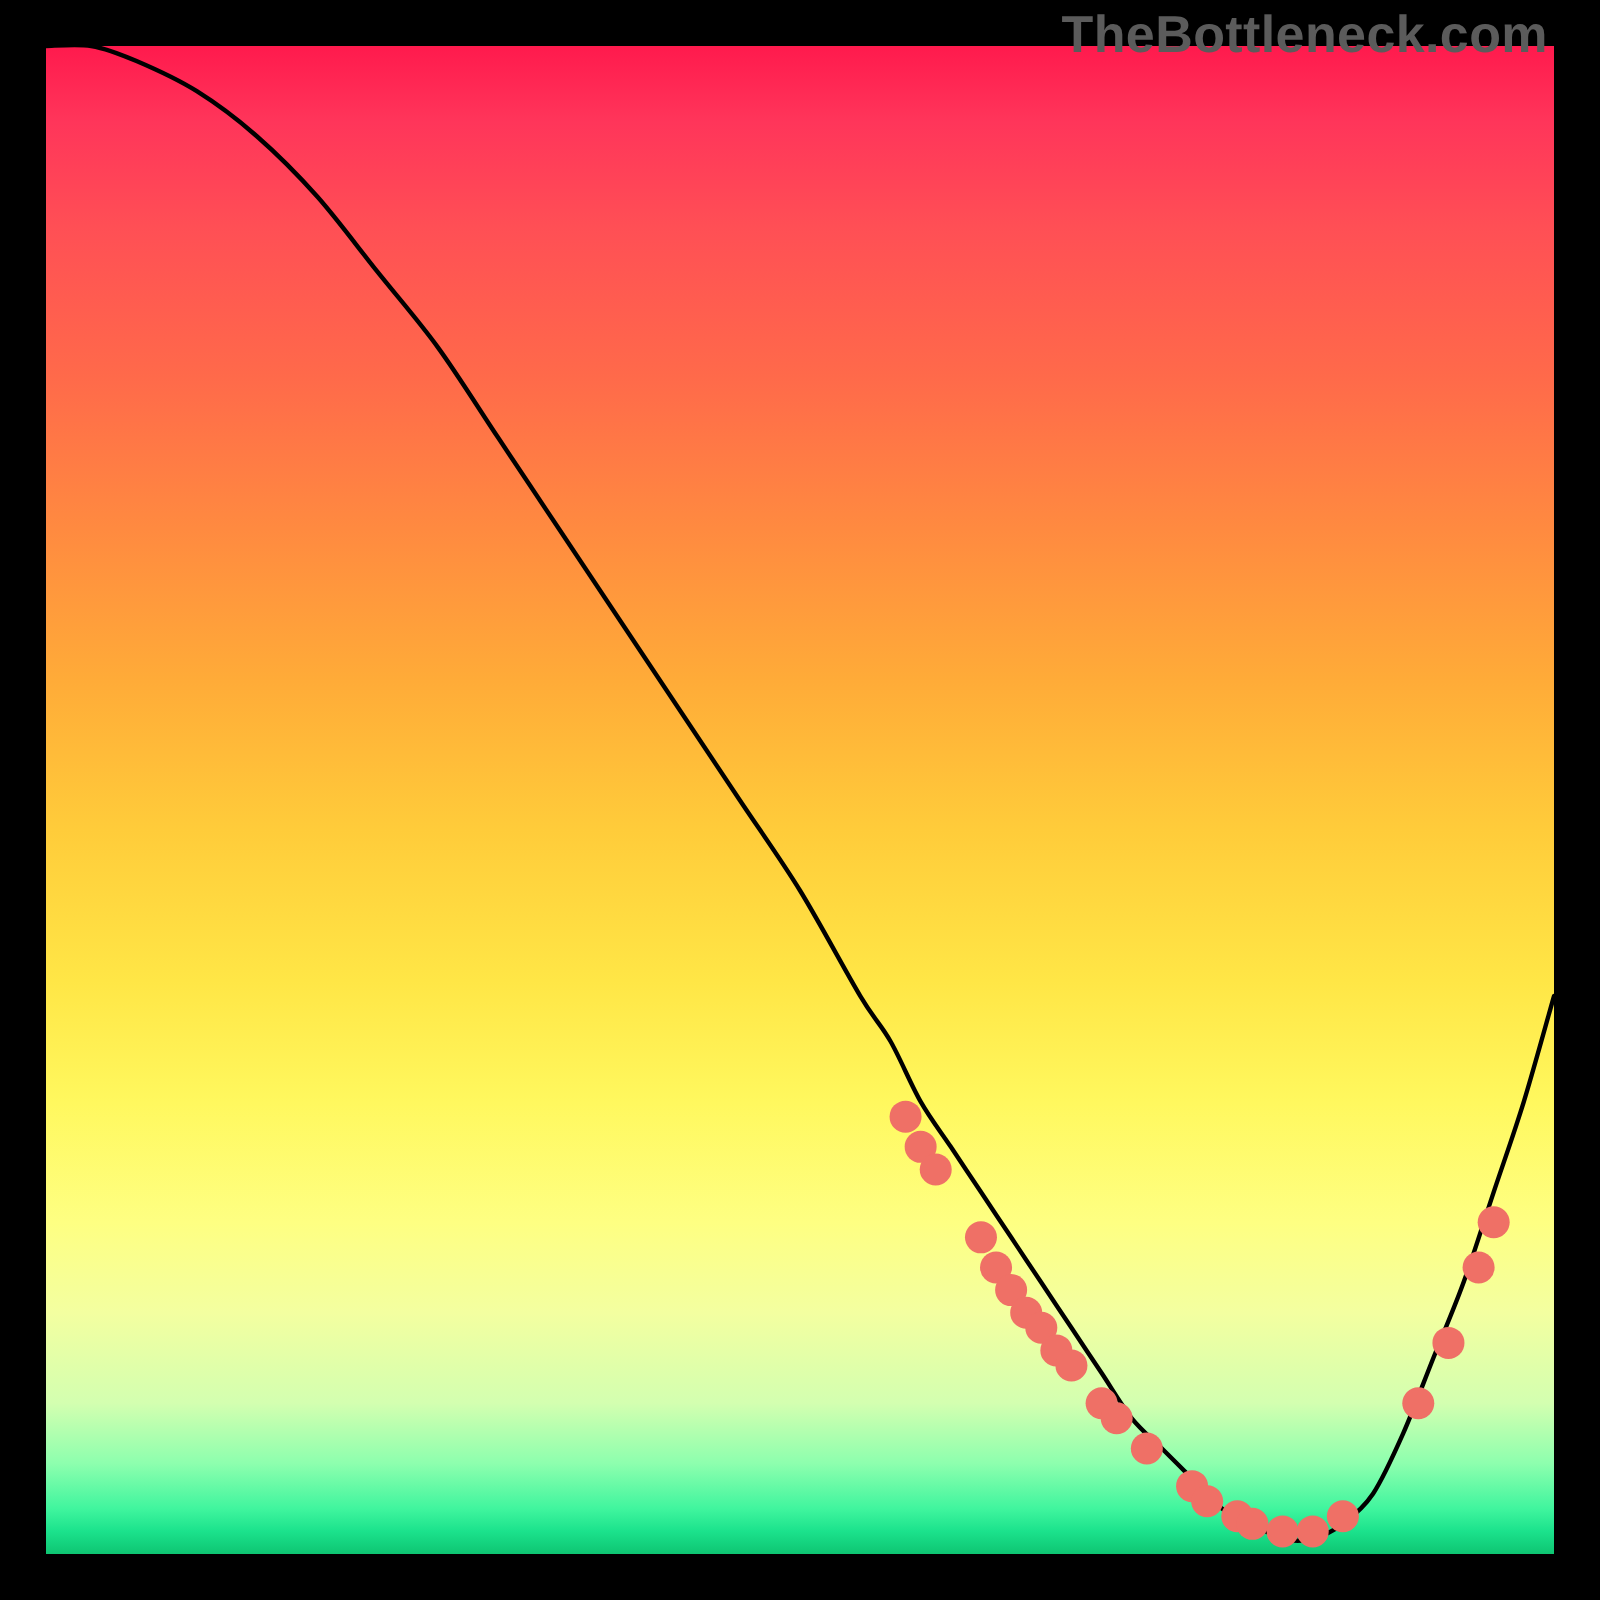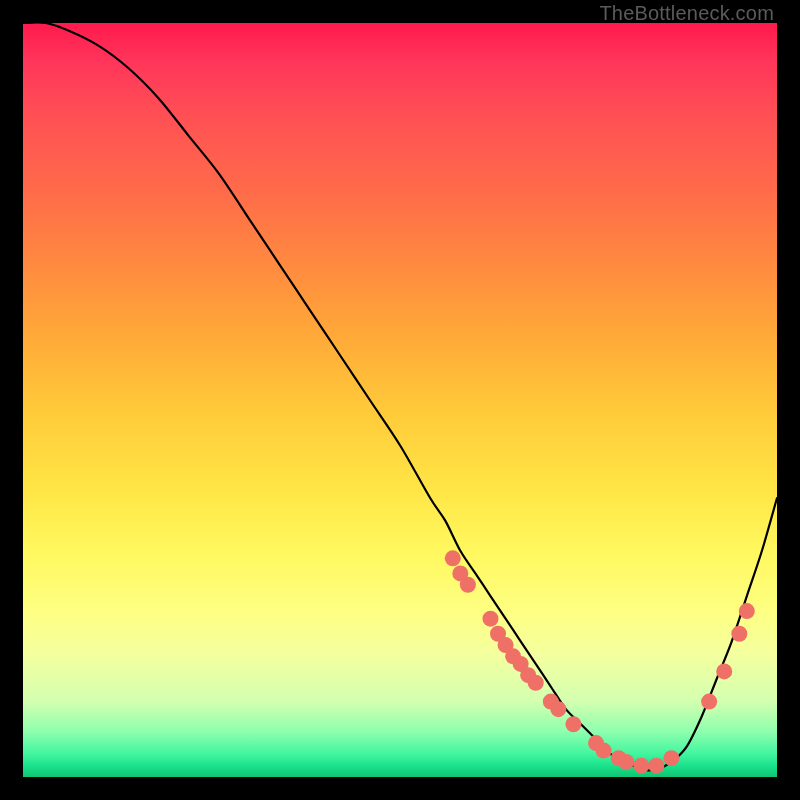--- a/index.html
+++ b/index.html
@@ -40,22 +40,22 @@
       #40f59e 97%,
       #1be28c 98.5%,
       #0ec572 100%
     );
   }
   .watermark {
     position: absolute;
     top: 2px;
     right: 26px;
     color: #5b5b5b;
-    font-size: 20px;
-    font-weight: 400;
+    font-size: 26px;
+    font-weight: 700;
     letter-spacing: 0.2px;
     z-index: 20;
   }
   svg.curve {
     position: absolute;
     left: 0;
     top: 0;
     width: 754px;
     height: 754px;
     z-index: 10;

